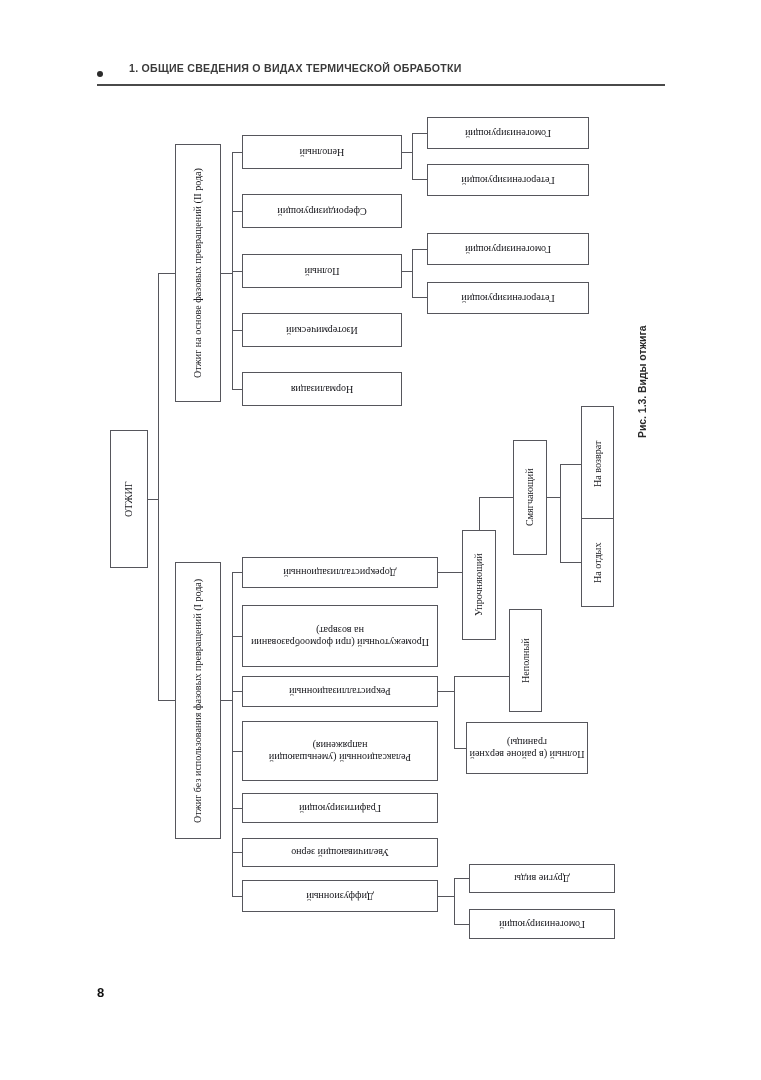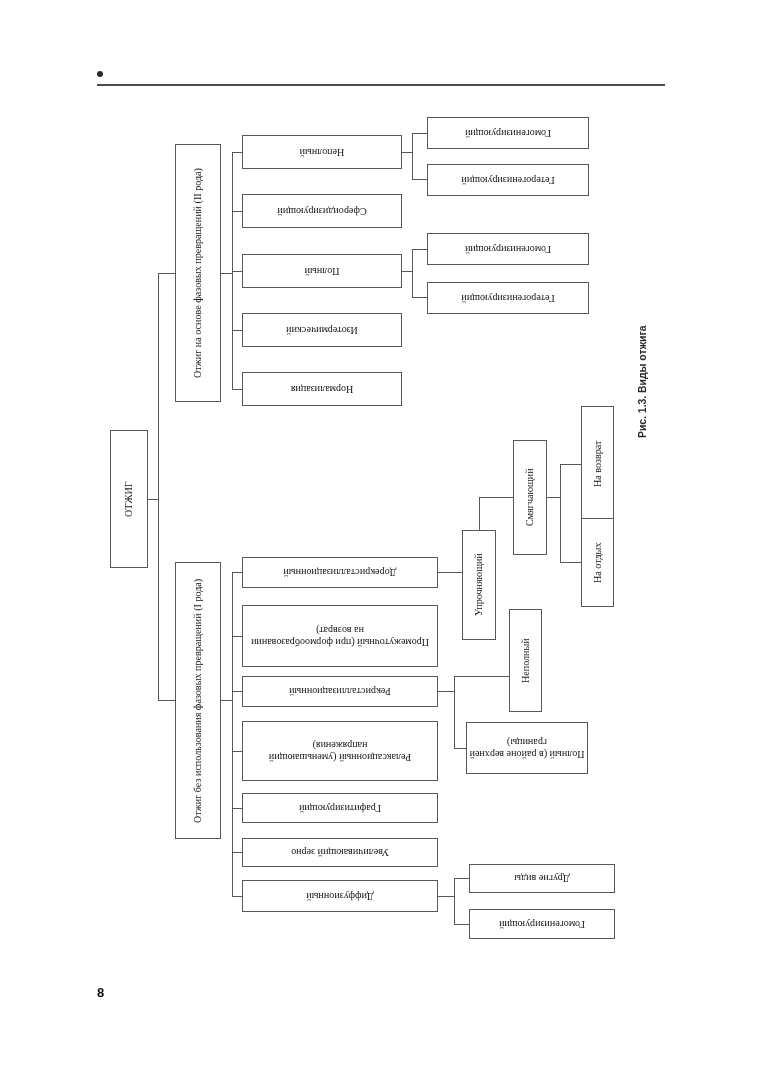--- a/index.html
+++ b/index.html
@@ -78,20 +78,21 @@
   .lh{height:1.1px;}
   .lv{width:1.1px;}
 </style>
 </head>
 <body>
 
 <div class="page">
 
   <div class="hdr">
     <div class="hdr-bullet"></div>
+    <div class="hdr-title">1. ОБЩИЕ СВЕДЕНИЯ О ВИДАХ ТЕРМИЧЕСКОЙ ОБРАБОТКИ</div>
     <div class="hdr-rule"></div>
   </div>
 
   <div class="pageno">8</div>
 
   <div class="caption">
     <span class="caption-inner">Рис. 1.3. Виды отжига</span>
   </div>
 
   <div class="diagram">

